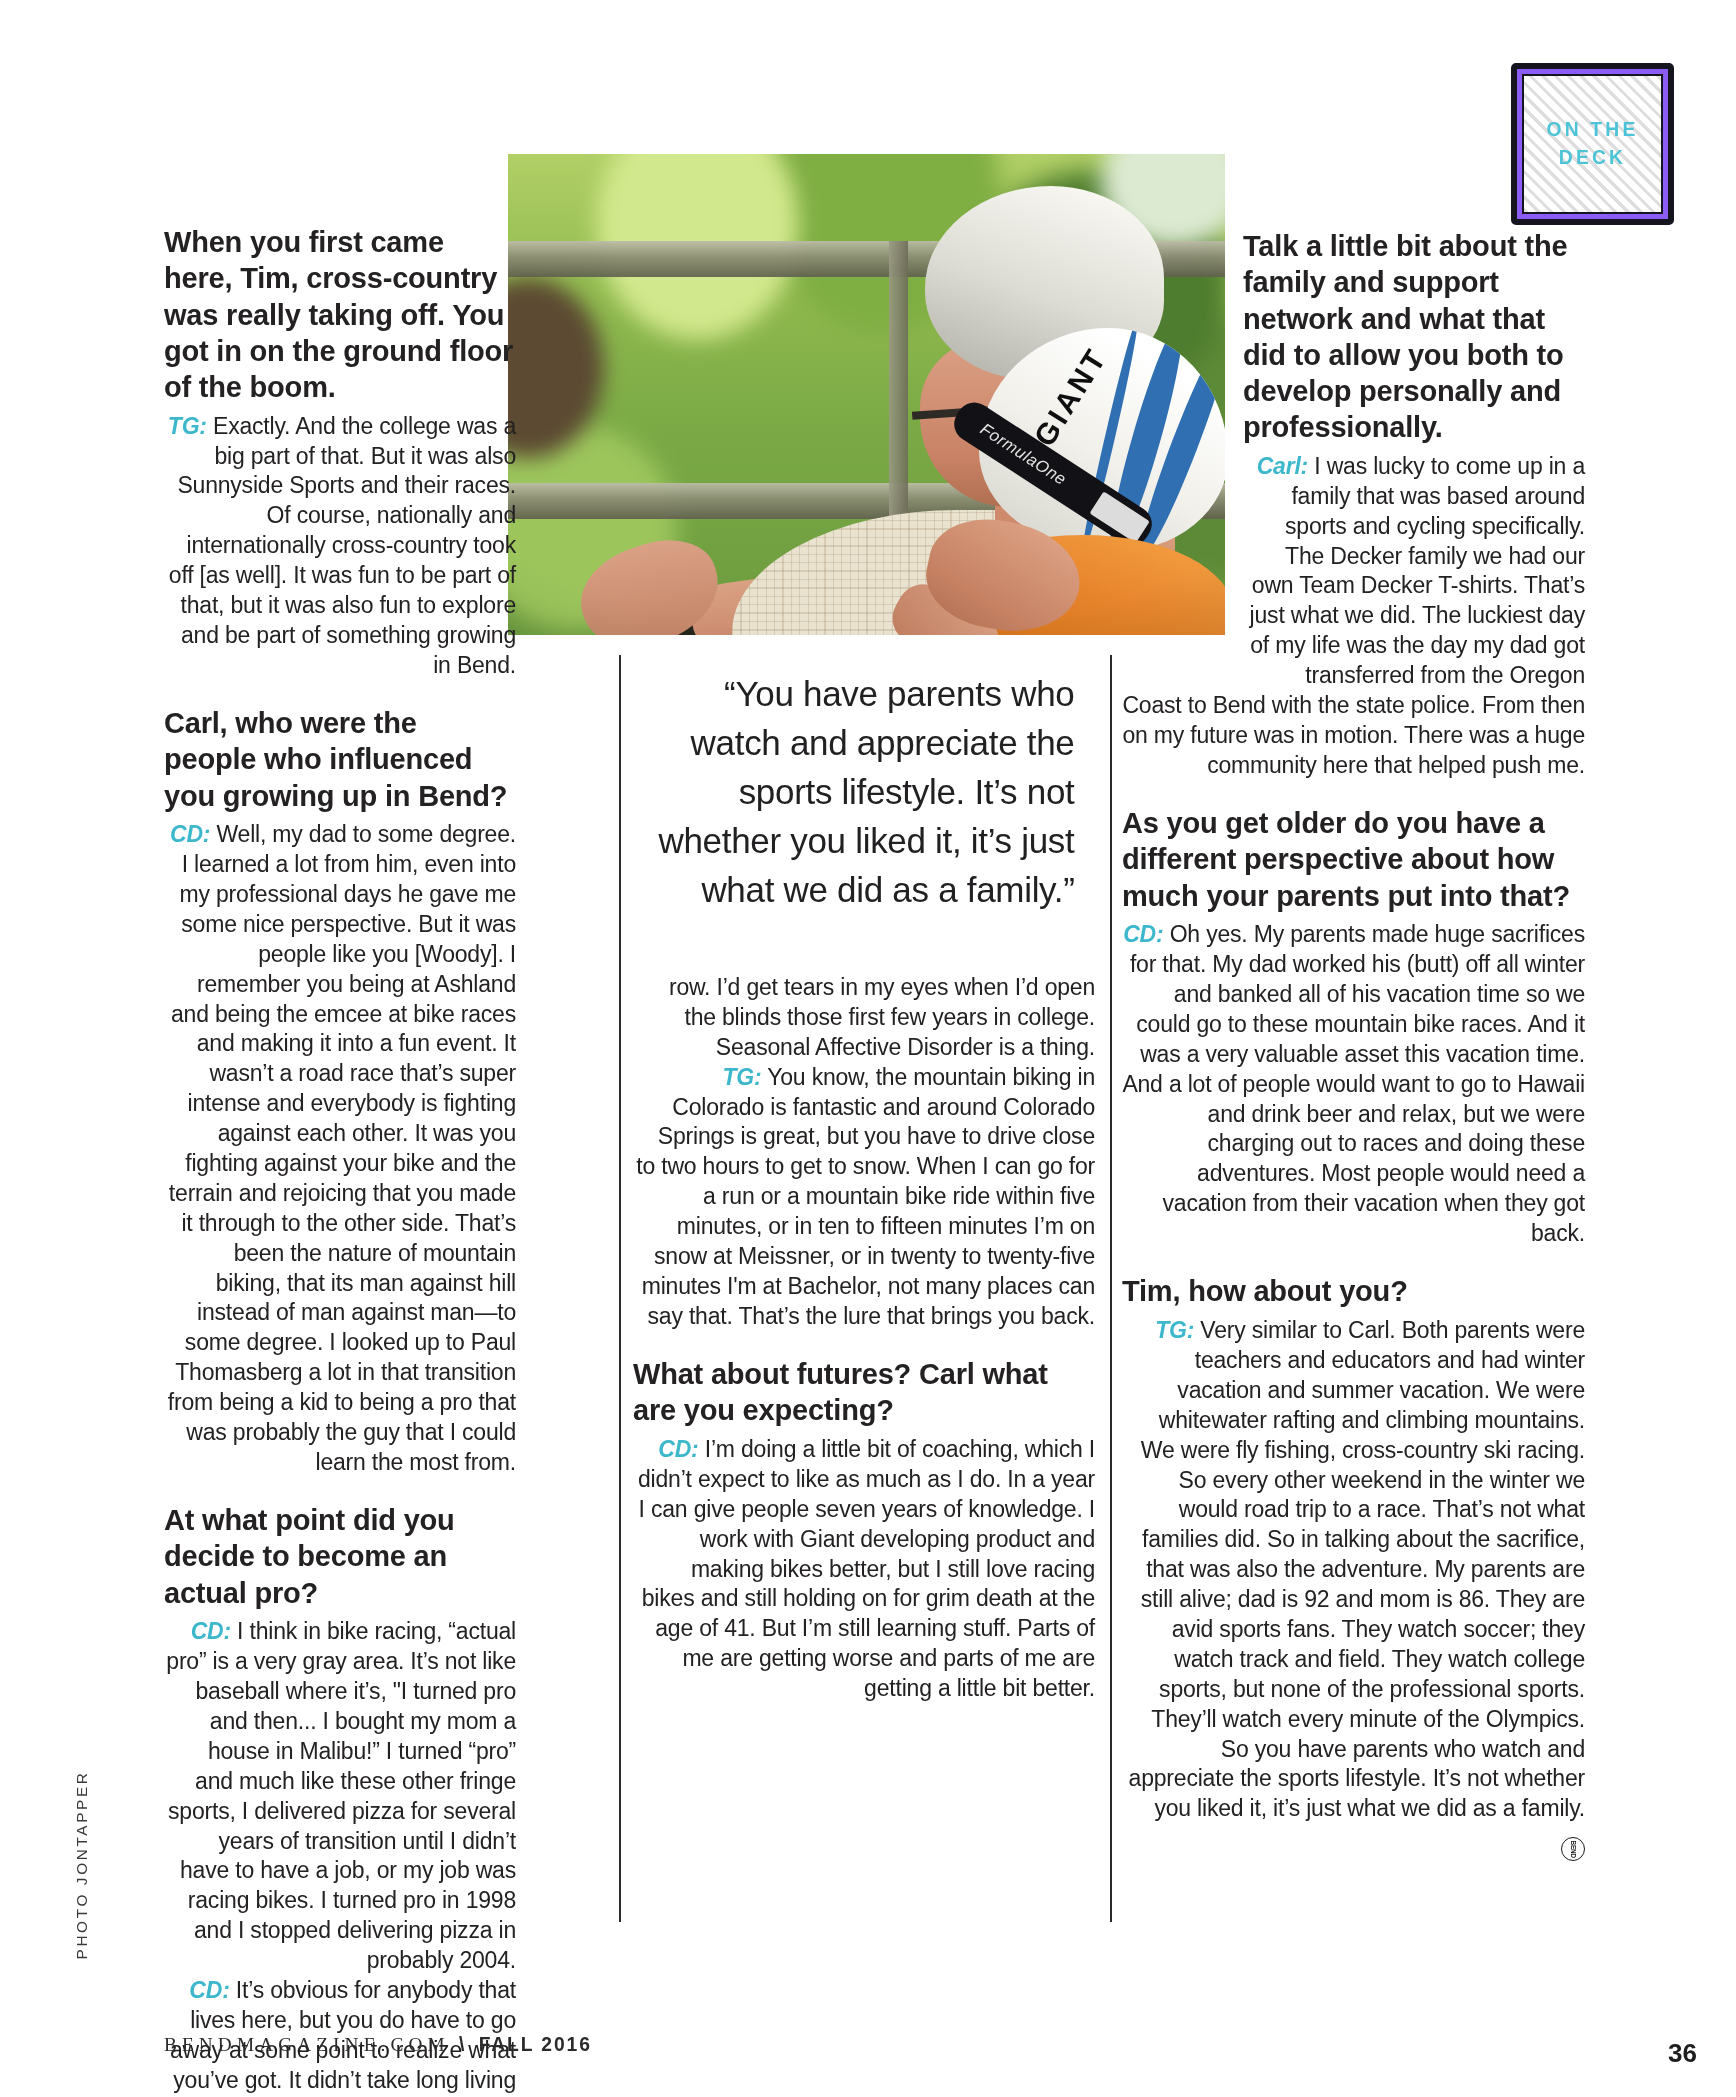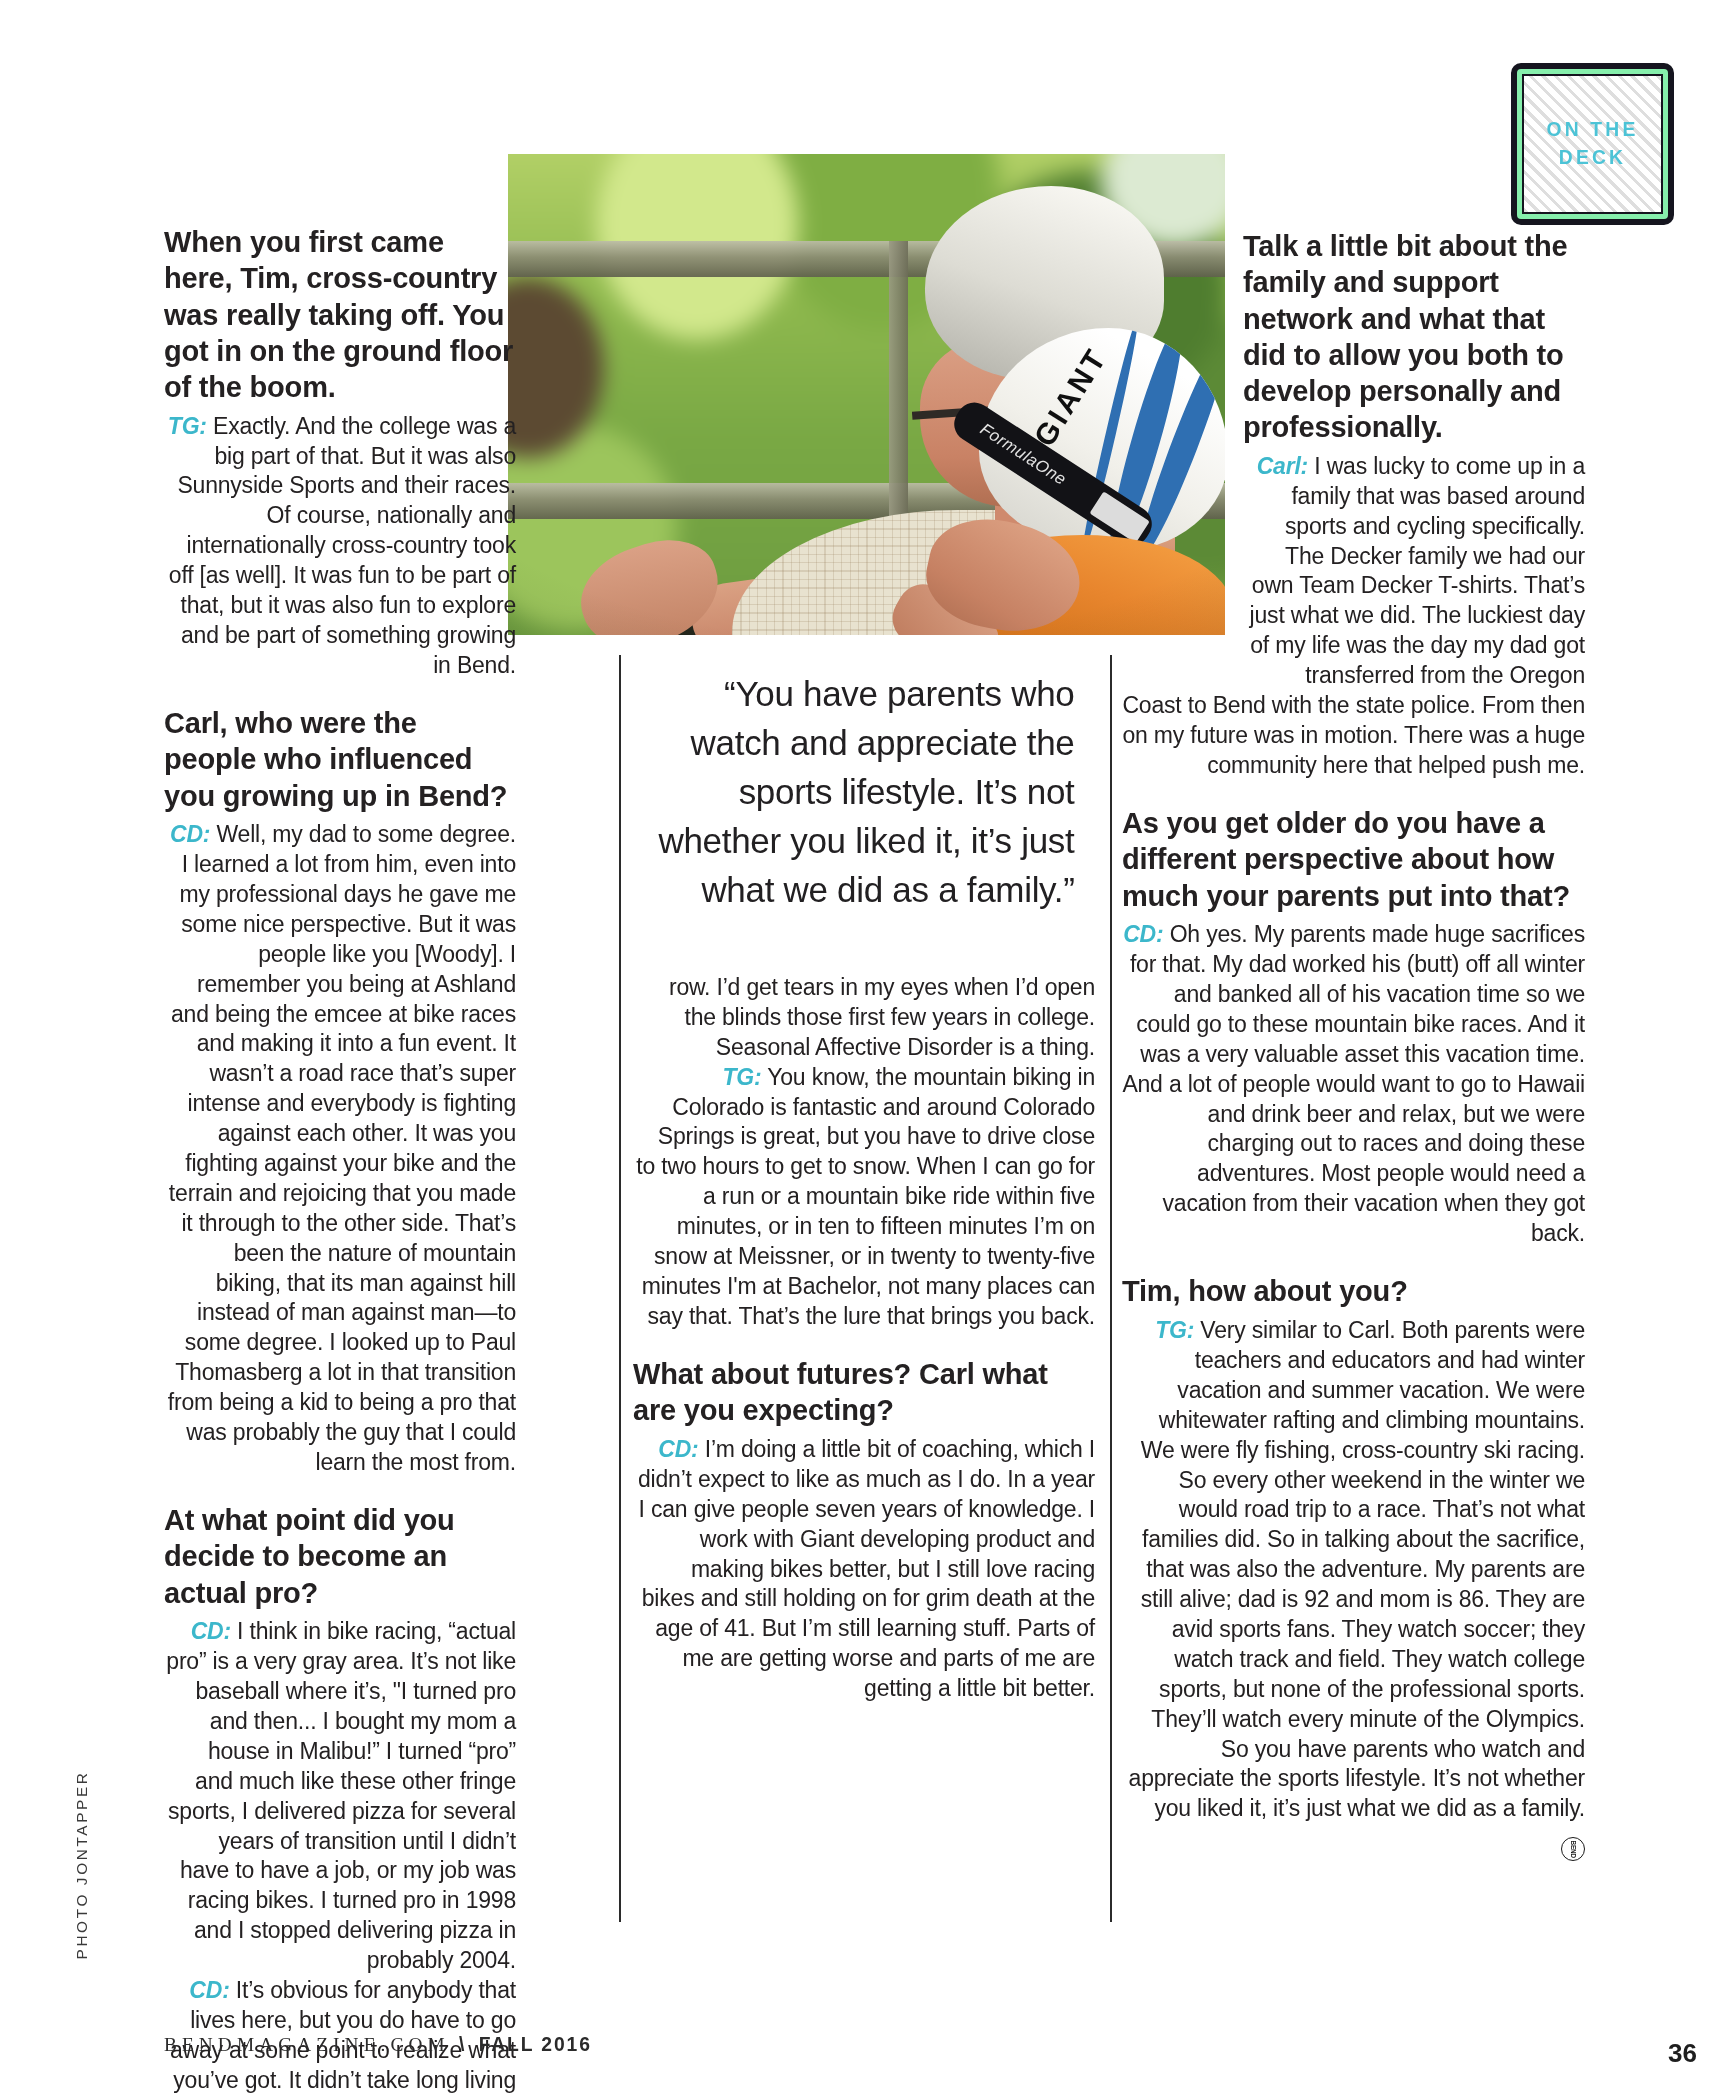--- a/index.html
+++ b/index.html
@@ -23,21 +23,21 @@
   .pullquote{width:421px;margin:18px auto 59px auto;text-align:right;
              font-size:35px;line-height:1.4;letter-spacing:-0.3px;color:#222022;font-weight:400;}
 
   
   .vrule{position:absolute;width:1.9px;background:#2b2b2b;top:655px;height:1267px;}
   .vrule.left{left:619px;}
   .vrule.right{left:1110px;}
 
   
   .badge{position:absolute;left:1511px;top:63px;width:163px;height:162px;box-sizing:border-box;
-         border:6.4px solid #15151f;border-radius:10px;background:#86efac;padding:5.1px;}
+         border:6.4px solid #15151f;border-radius:5px;background:#8b5cf6;padding:5.1px;}
   .badge-inner{width:100%;height:100%;box-sizing:border-box;border:2.6px solid #15151f;
          background:repeating-linear-gradient(45deg,#dedede 0 3.2px,#ffffff 3.2px 9px);
          display:flex;align-items:center;justify-content:center;}
   .badge-text{text-align:center;color:#4cc3d6;font-weight:bold;font-size:19.3px;
          letter-spacing:3.2px;line-height:1.45;}
   .badge-text span{display:block;}
 
   
   .footer{position:absolute;left:164px;top:2034px;font-size:19.3px;white-space:nowrap;color:#2b2b2b;}
   .f-serif{font-family:"Liberation Serif",serif;letter-spacing:5.1px;}

